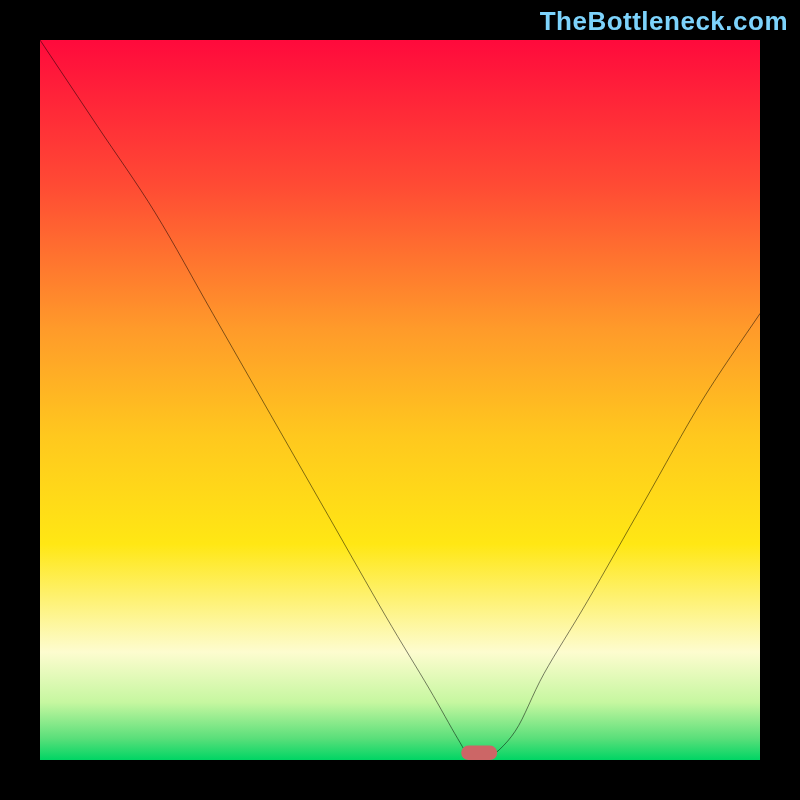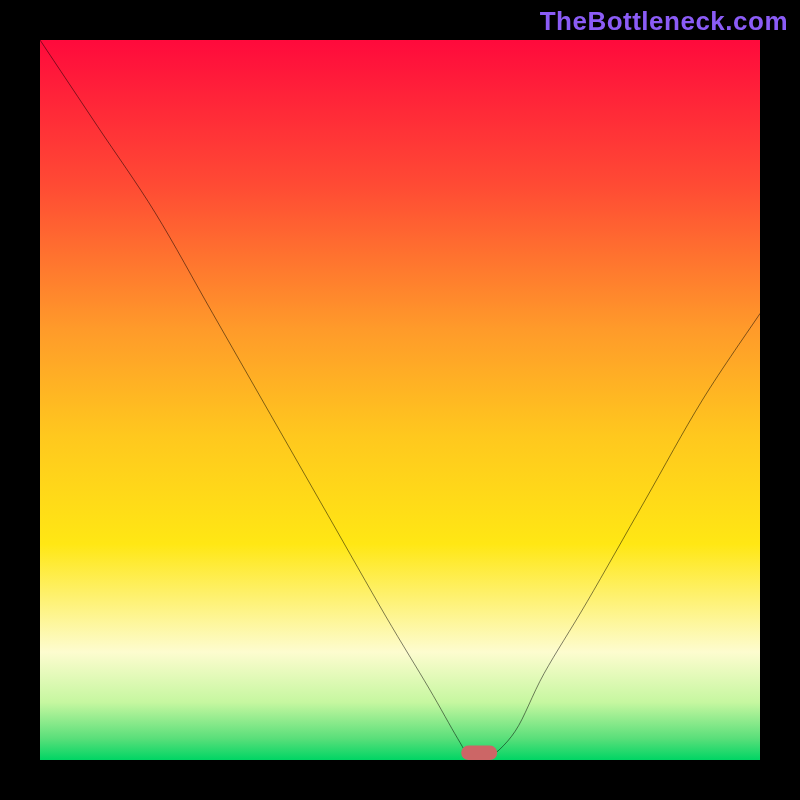--- a/index.html
+++ b/index.html
@@ -16,21 +16,21 @@
     height: 800px;
     background: #000;
   }
   .watermark {
     position: absolute;
     top: 6px;
     right: 12px;
     font-family: Arial, Helvetica, sans-serif;
     font-size: 26px;
     font-weight: 600;
-    color: #8b5cf6;
+    color: #7dd3fc;
     letter-spacing: 0.5px;
     z-index: 10;
   }
   svg.plot {
     position: absolute;
     top: 40px;
     left: 40px;
     width: 720px;
     height: 720px;
     display: block;

